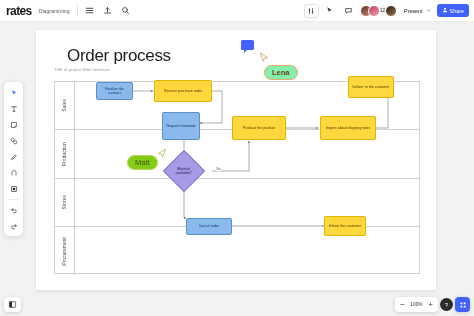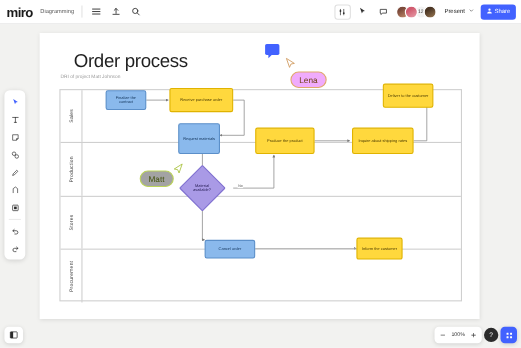--- a/index.html
+++ b/index.html
@@ -166,40 +166,40 @@
     padding: 0 0.5px;
   }
 
   svg.wires { position: absolute; left: 0; top: 0; width: 400px; height: 260px; pointer-events: none; }
 
   
   .cursor-tag { position: absolute; display: flex; flex-direction: column; z-index: 20; }
   .pill {
     font-size: 7.5px; padding: 2px 7px; border-radius: 9px; white-space: nowrap;
   }
-  .pill-lena { background: #f0abfc; border: 0.8px solid #e0a96d; color: #6b3f12; }
-  .pill-matt { background: #a3a3a3; border: 0.8px solid #bcd45a; color: #43520c; }
+  .pill-lena { background: #86efac; border: 0.8px solid #e0a96d; color: #6b3f12; font-weight: bold; }
+  .pill-matt { background: #84cc16; border: 0.8px solid #bcd45a; color: #43520c; }
   .ptr svg { display: block; }
 
   .sticky-note {
     position: absolute; width: 13px; height: 10px; border-radius: 1.5px;
     background: #4262ff; z-index: 19;
   }
   .sticky-note:after {
     content: ""; position: absolute; left: 2.5px; bottom: -2.5px;
     border-left: 3px solid #4262ff; border-bottom: 3px solid transparent;
   }
 </style>
 </head>
 <body>
 
 <div class="app">
 
   <div class="header">
-    <div class="logo">miro</div>
+    <div class="logo">rates</div>
     <div class="board-name">Diagramming</div>
     <div class="hdr-divider"></div>
     <div class="hdr-left-icons">
       <div class="hdr-icon">
         <svg width="9" height="9" viewBox="0 0 16 16" fill="none" stroke="#303030" stroke-width="1.5" stroke-linecap="round">
           <path d="M2 4h12M2 8h12M2 12h12"></path>
         </svg>
       </div>
       <div class="hdr-icon">
         <svg width="9" height="9" viewBox="0 0 16 16" fill="none" stroke="#303030" stroke-width="1.4" stroke-linecap="round" stroke-linejoin="round">

